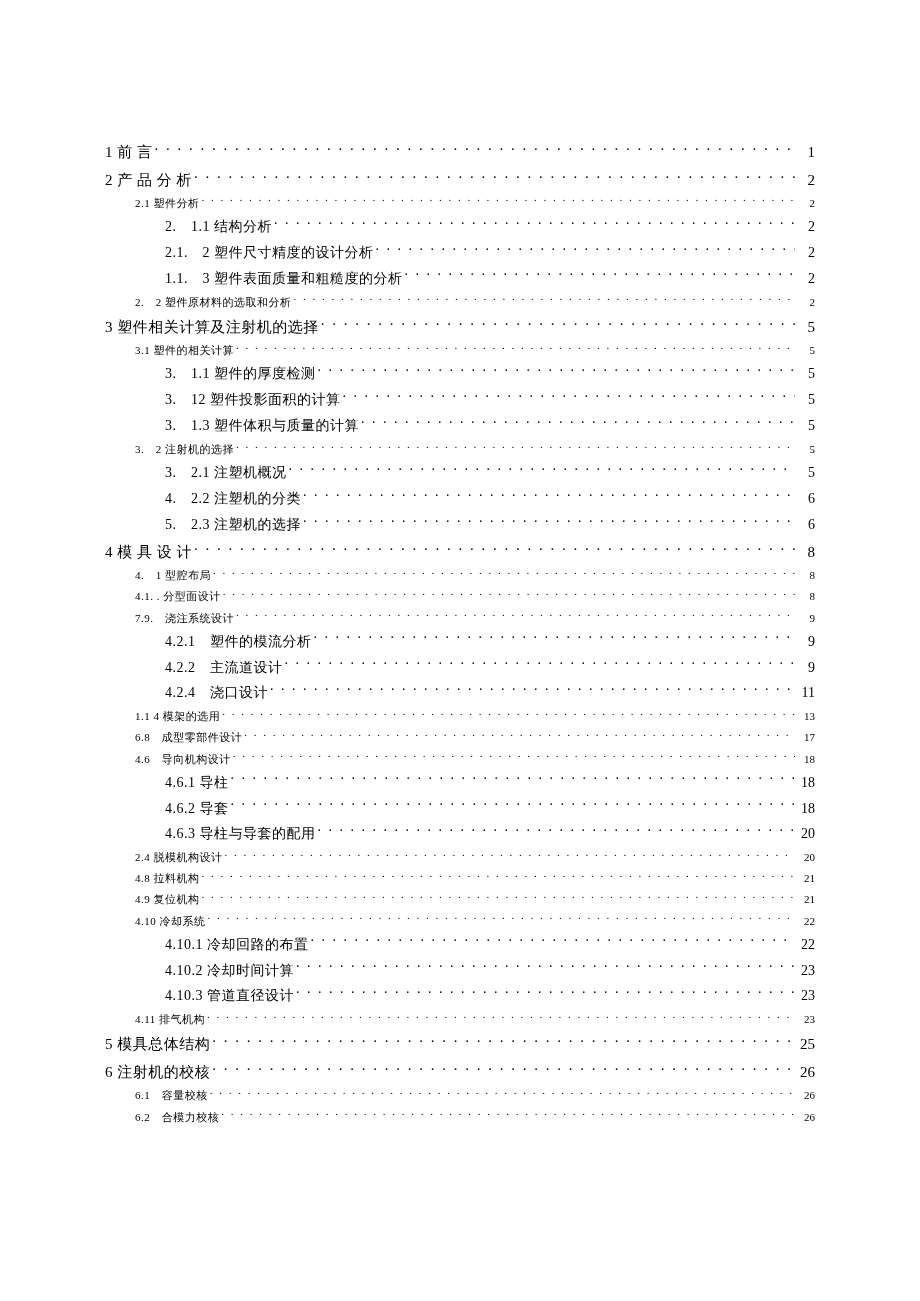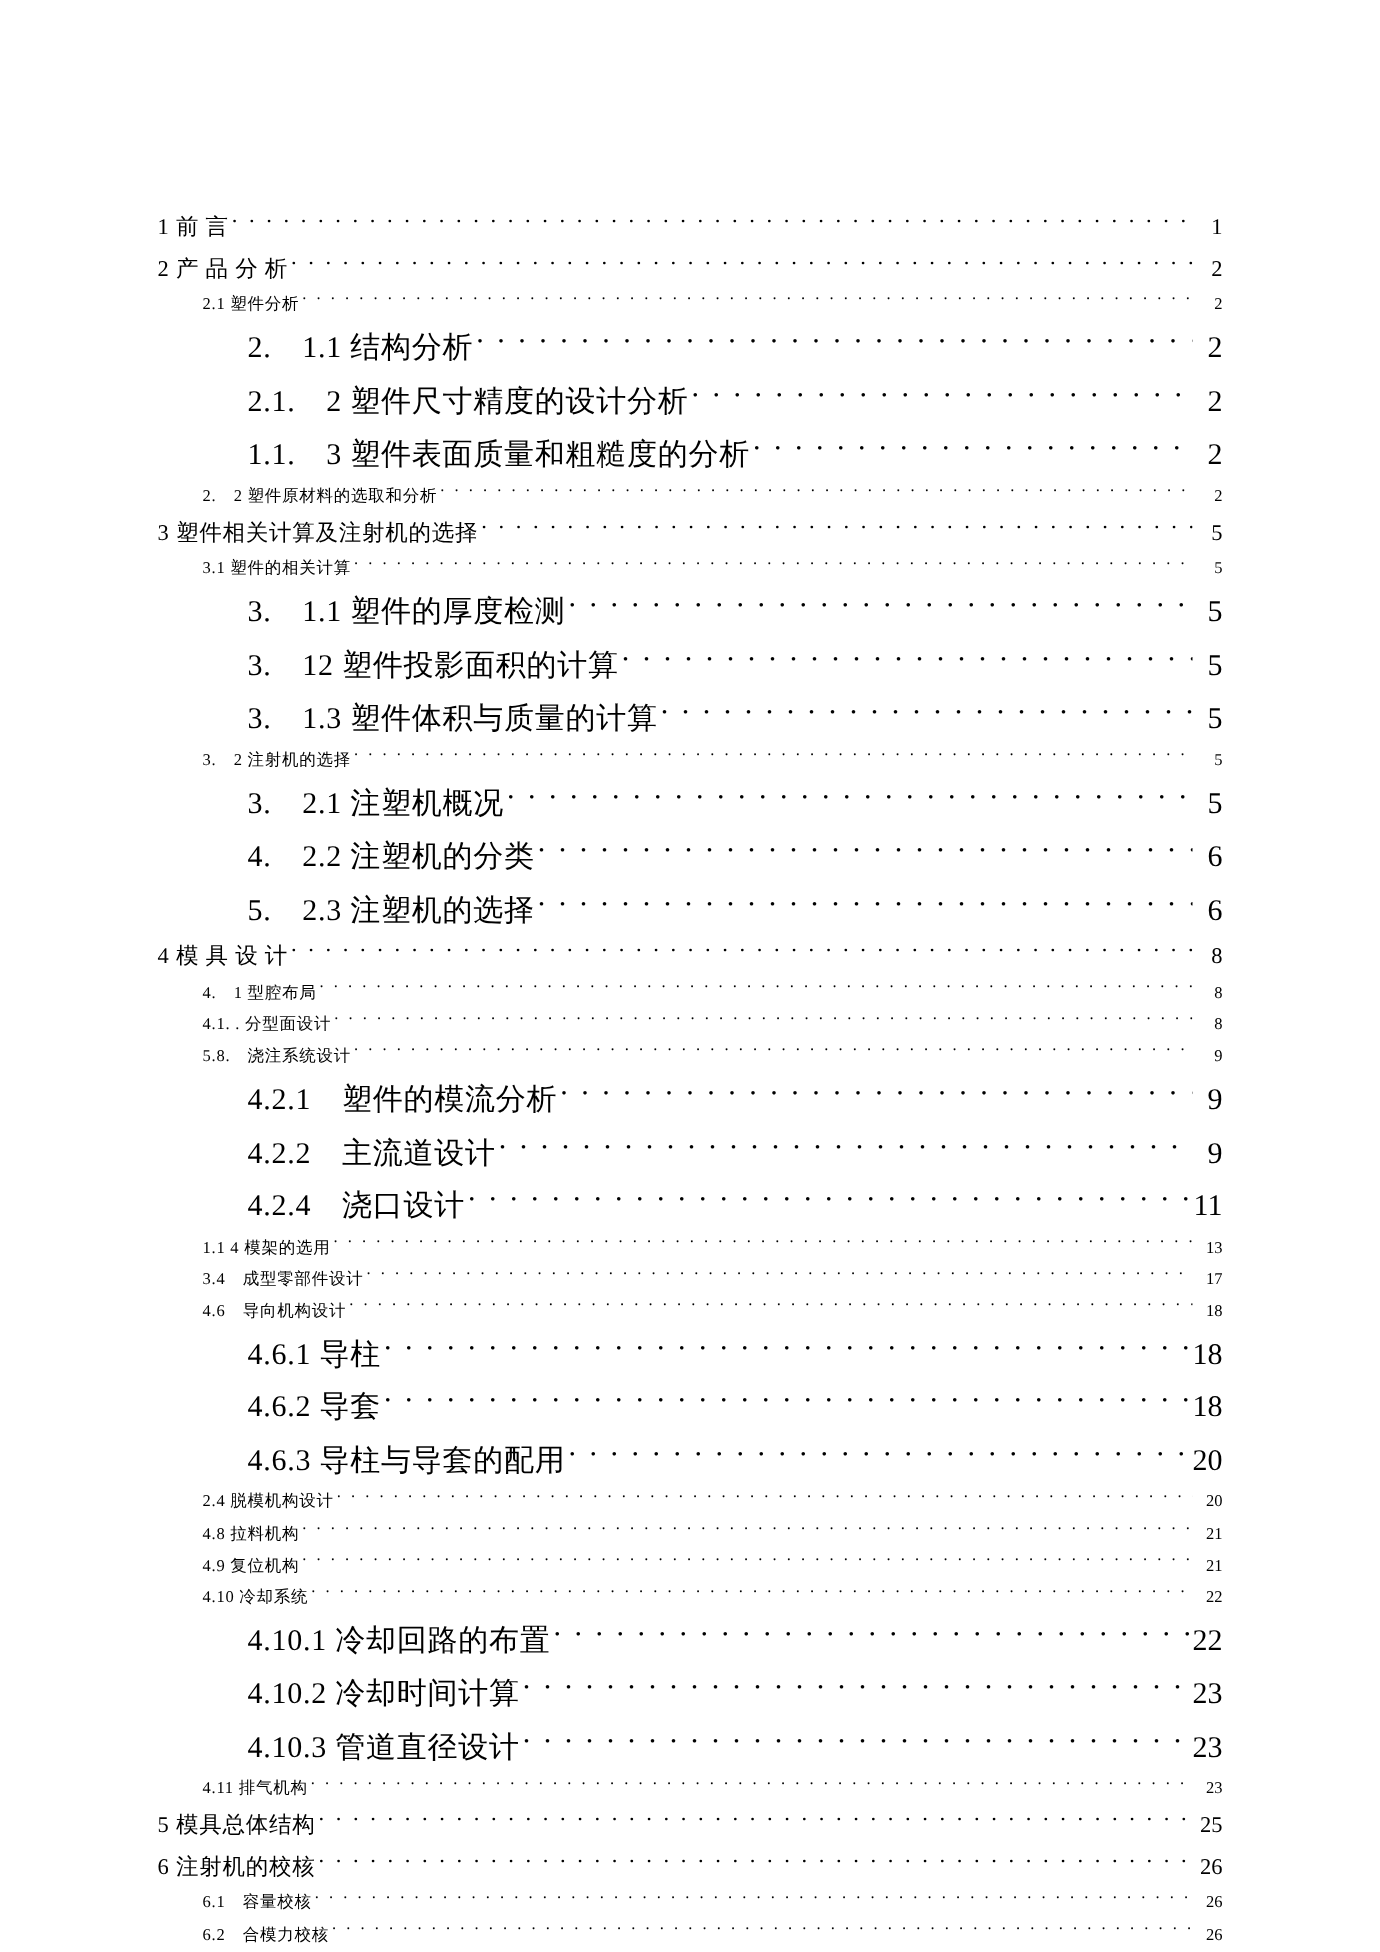--- a/index.html
+++ b/index.html
@@ -45,21 +45,21 @@
       letter-spacing: 2px;
       color: #000;
     }
     .toc-page {
       flex: 0 0 auto;
       text-align: right;
       min-width: 18px;
     }
     .l0 { padding-left: 0; font-size: 15px; }
     .l1 { padding-left: 30px; font-size: 11px; }
-    .l2 { padding-left: 60px; font-size: 20px; }
+    .l2 { padding-left: 60px; font-size: 14px; }
     .l0 .toc-label, .l0 .toc-page { font-size: 15px; }
   </style>
 </head>
 <body>
 
 <div class="toc" id="toc-container">
     <div class="toc-row l0">
       <span class="toc-label">1 前 言</span>
       <span class="toc-dots"></span>
       <span class="toc-page">1</span>
@@ -148,21 +148,21 @@
       <span class="toc-label">4.　1 型腔布局</span>
       <span class="toc-dots"></span>
       <span class="toc-page">8</span>
     </div>
     <div class="toc-row l1">
       <span class="toc-label">4.1.  . 分型面设计</span>
       <span class="toc-dots"></span>
       <span class="toc-page">8</span>
     </div>
     <div class="toc-row l1">
-      <span class="toc-label">5.8.　浇注系统设计</span>
+      <span class="toc-label">7.9.　浇注系统设计</span>
       <span class="toc-dots"></span>
       <span class="toc-page">9</span>
     </div>
     <div class="toc-row l2">
       <span class="toc-label">4.2.1　塑件的模流分析</span>
       <span class="toc-dots"></span>
       <span class="toc-page">9</span>
     </div>
     <div class="toc-row l2">
       <span class="toc-label">4.2.2　主流道设计</span>
@@ -173,21 +173,21 @@
       <span class="toc-label">4.2.4　浇口设计</span>
       <span class="toc-dots"></span>
       <span class="toc-page">11</span>
     </div>
     <div class="toc-row l1">
       <span class="toc-label">1.1 4 模架的选用</span>
       <span class="toc-dots"></span>
       <span class="toc-page">13</span>
     </div>
     <div class="toc-row l1">
-      <span class="toc-label">3.4　成型零部件设计</span>
+      <span class="toc-label">6.8　成型零部件设计</span>
       <span class="toc-dots"></span>
       <span class="toc-page">17</span>
     </div>
     <div class="toc-row l1">
       <span class="toc-label">4.6　导向机构设计</span>
       <span class="toc-dots"></span>
       <span class="toc-page">18</span>
     </div>
     <div class="toc-row l2">
       <span class="toc-label">4.6.1 导柱</span>

